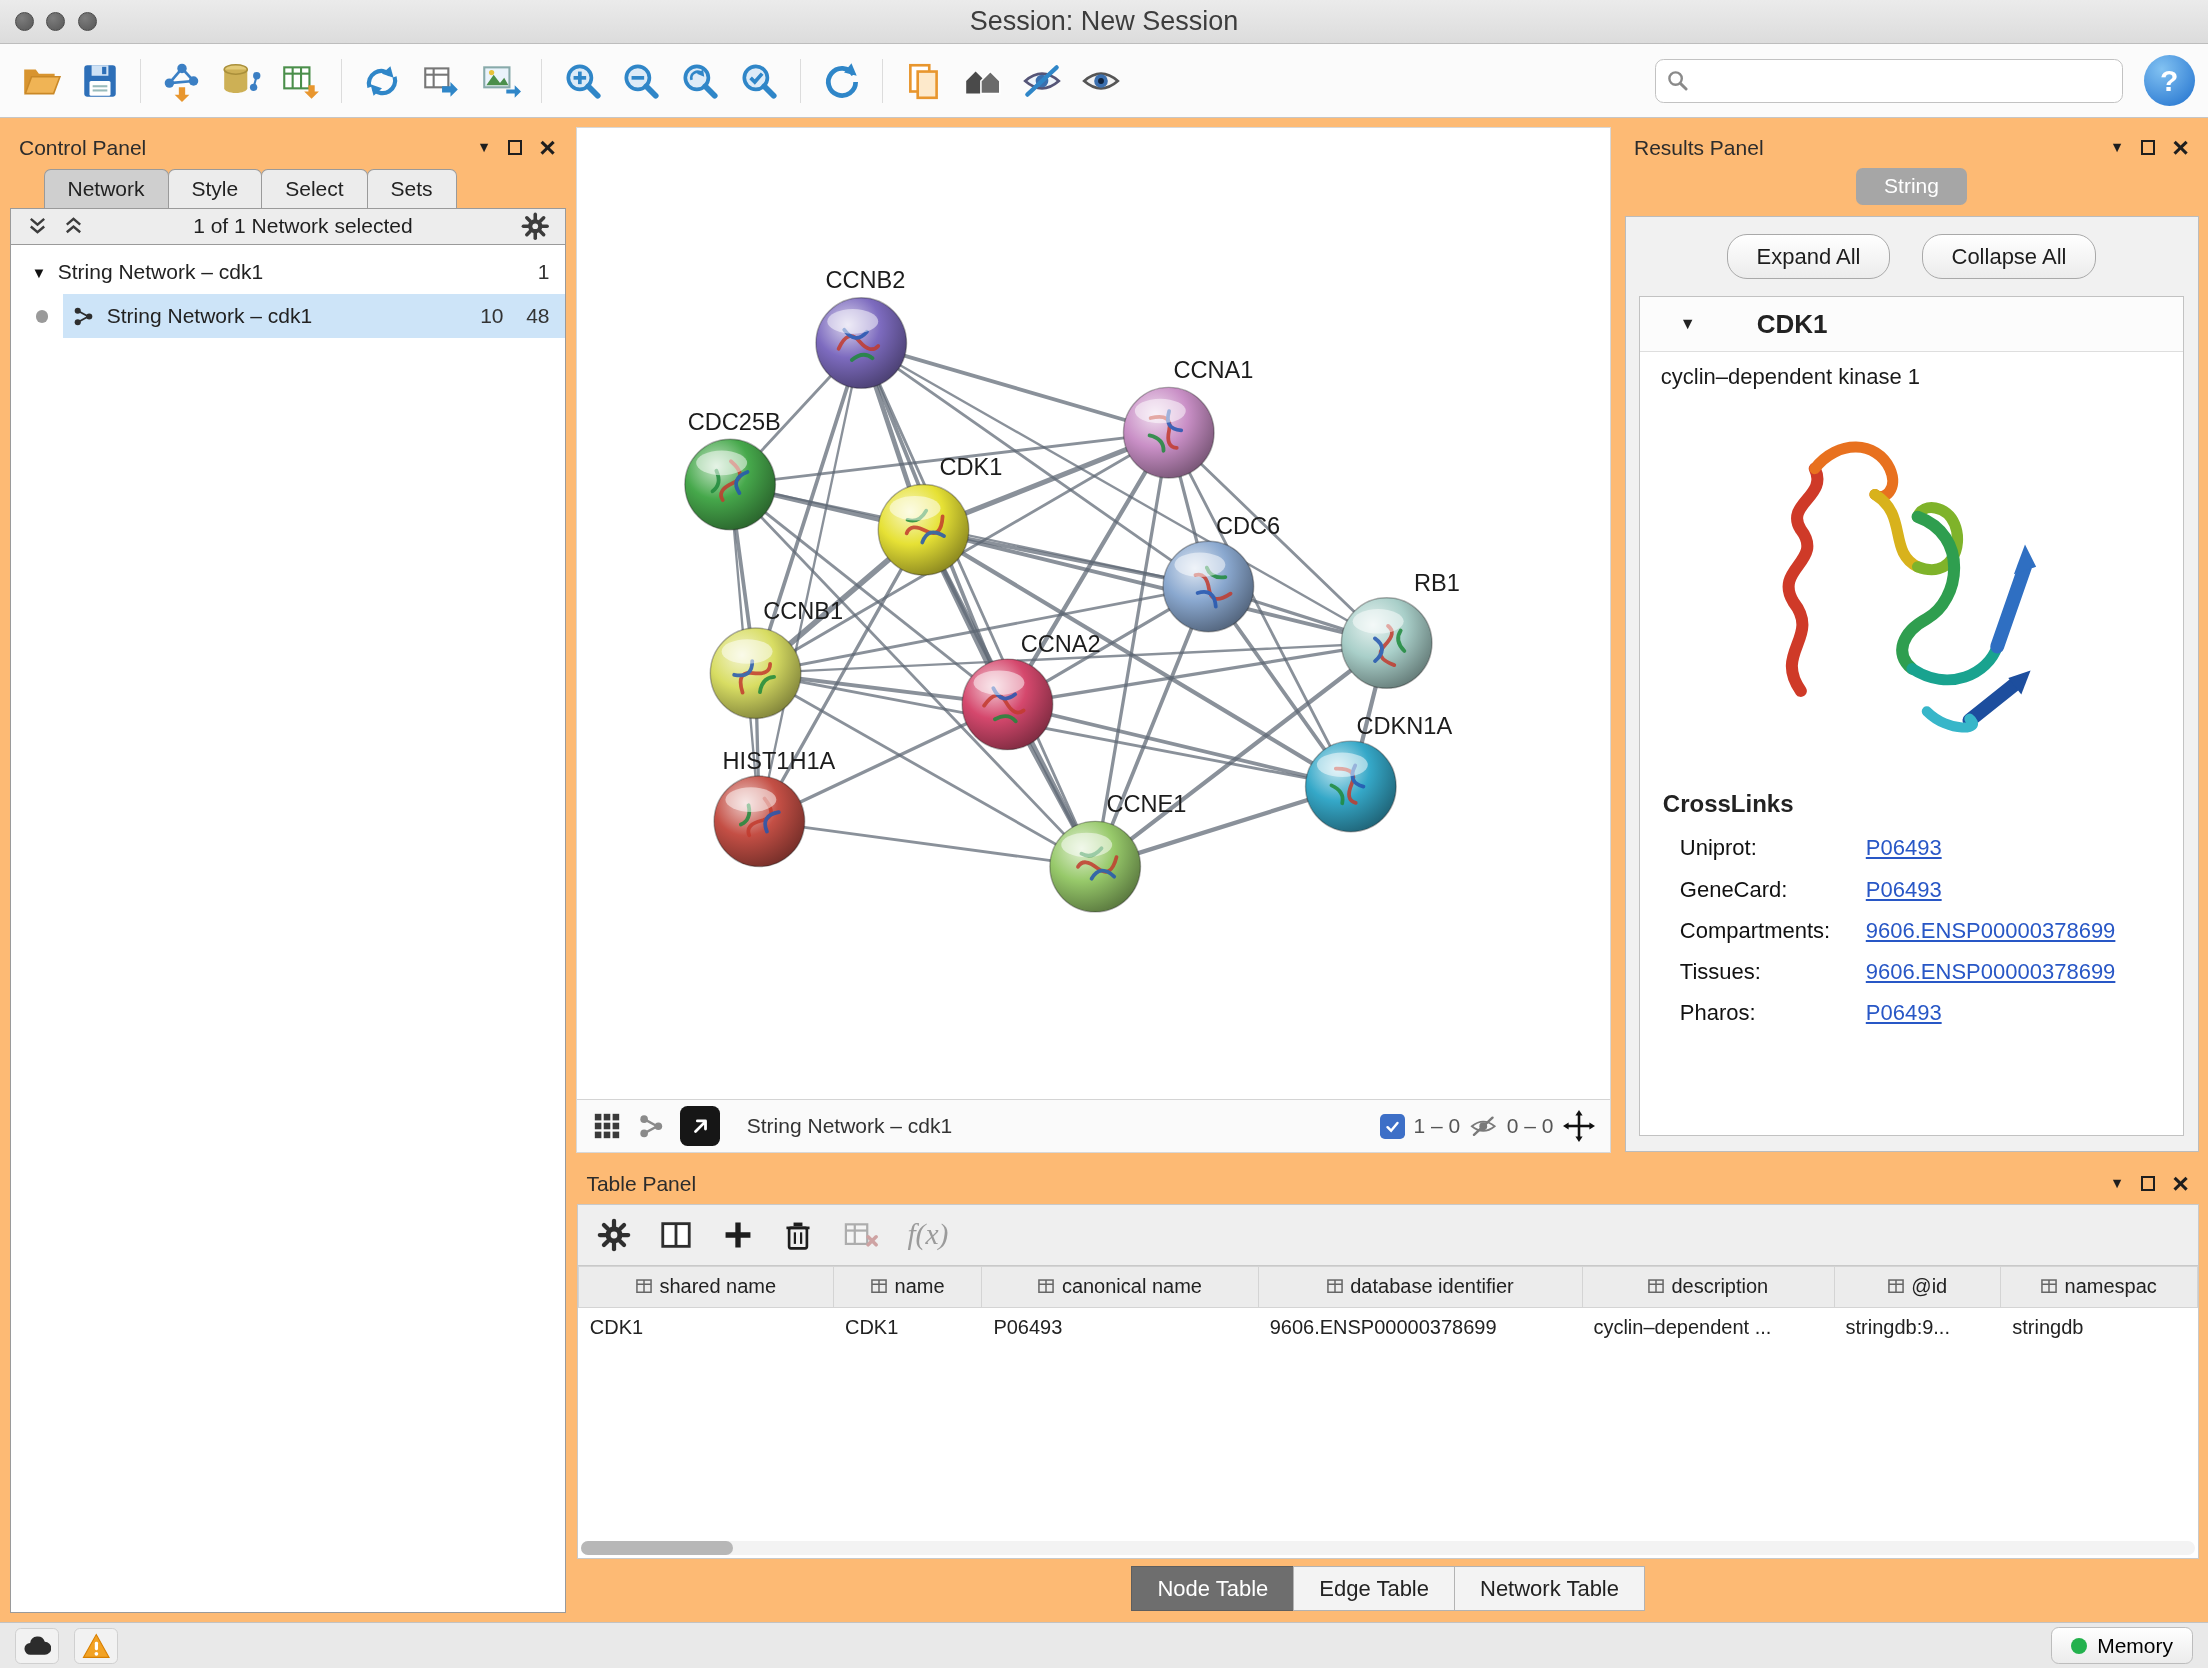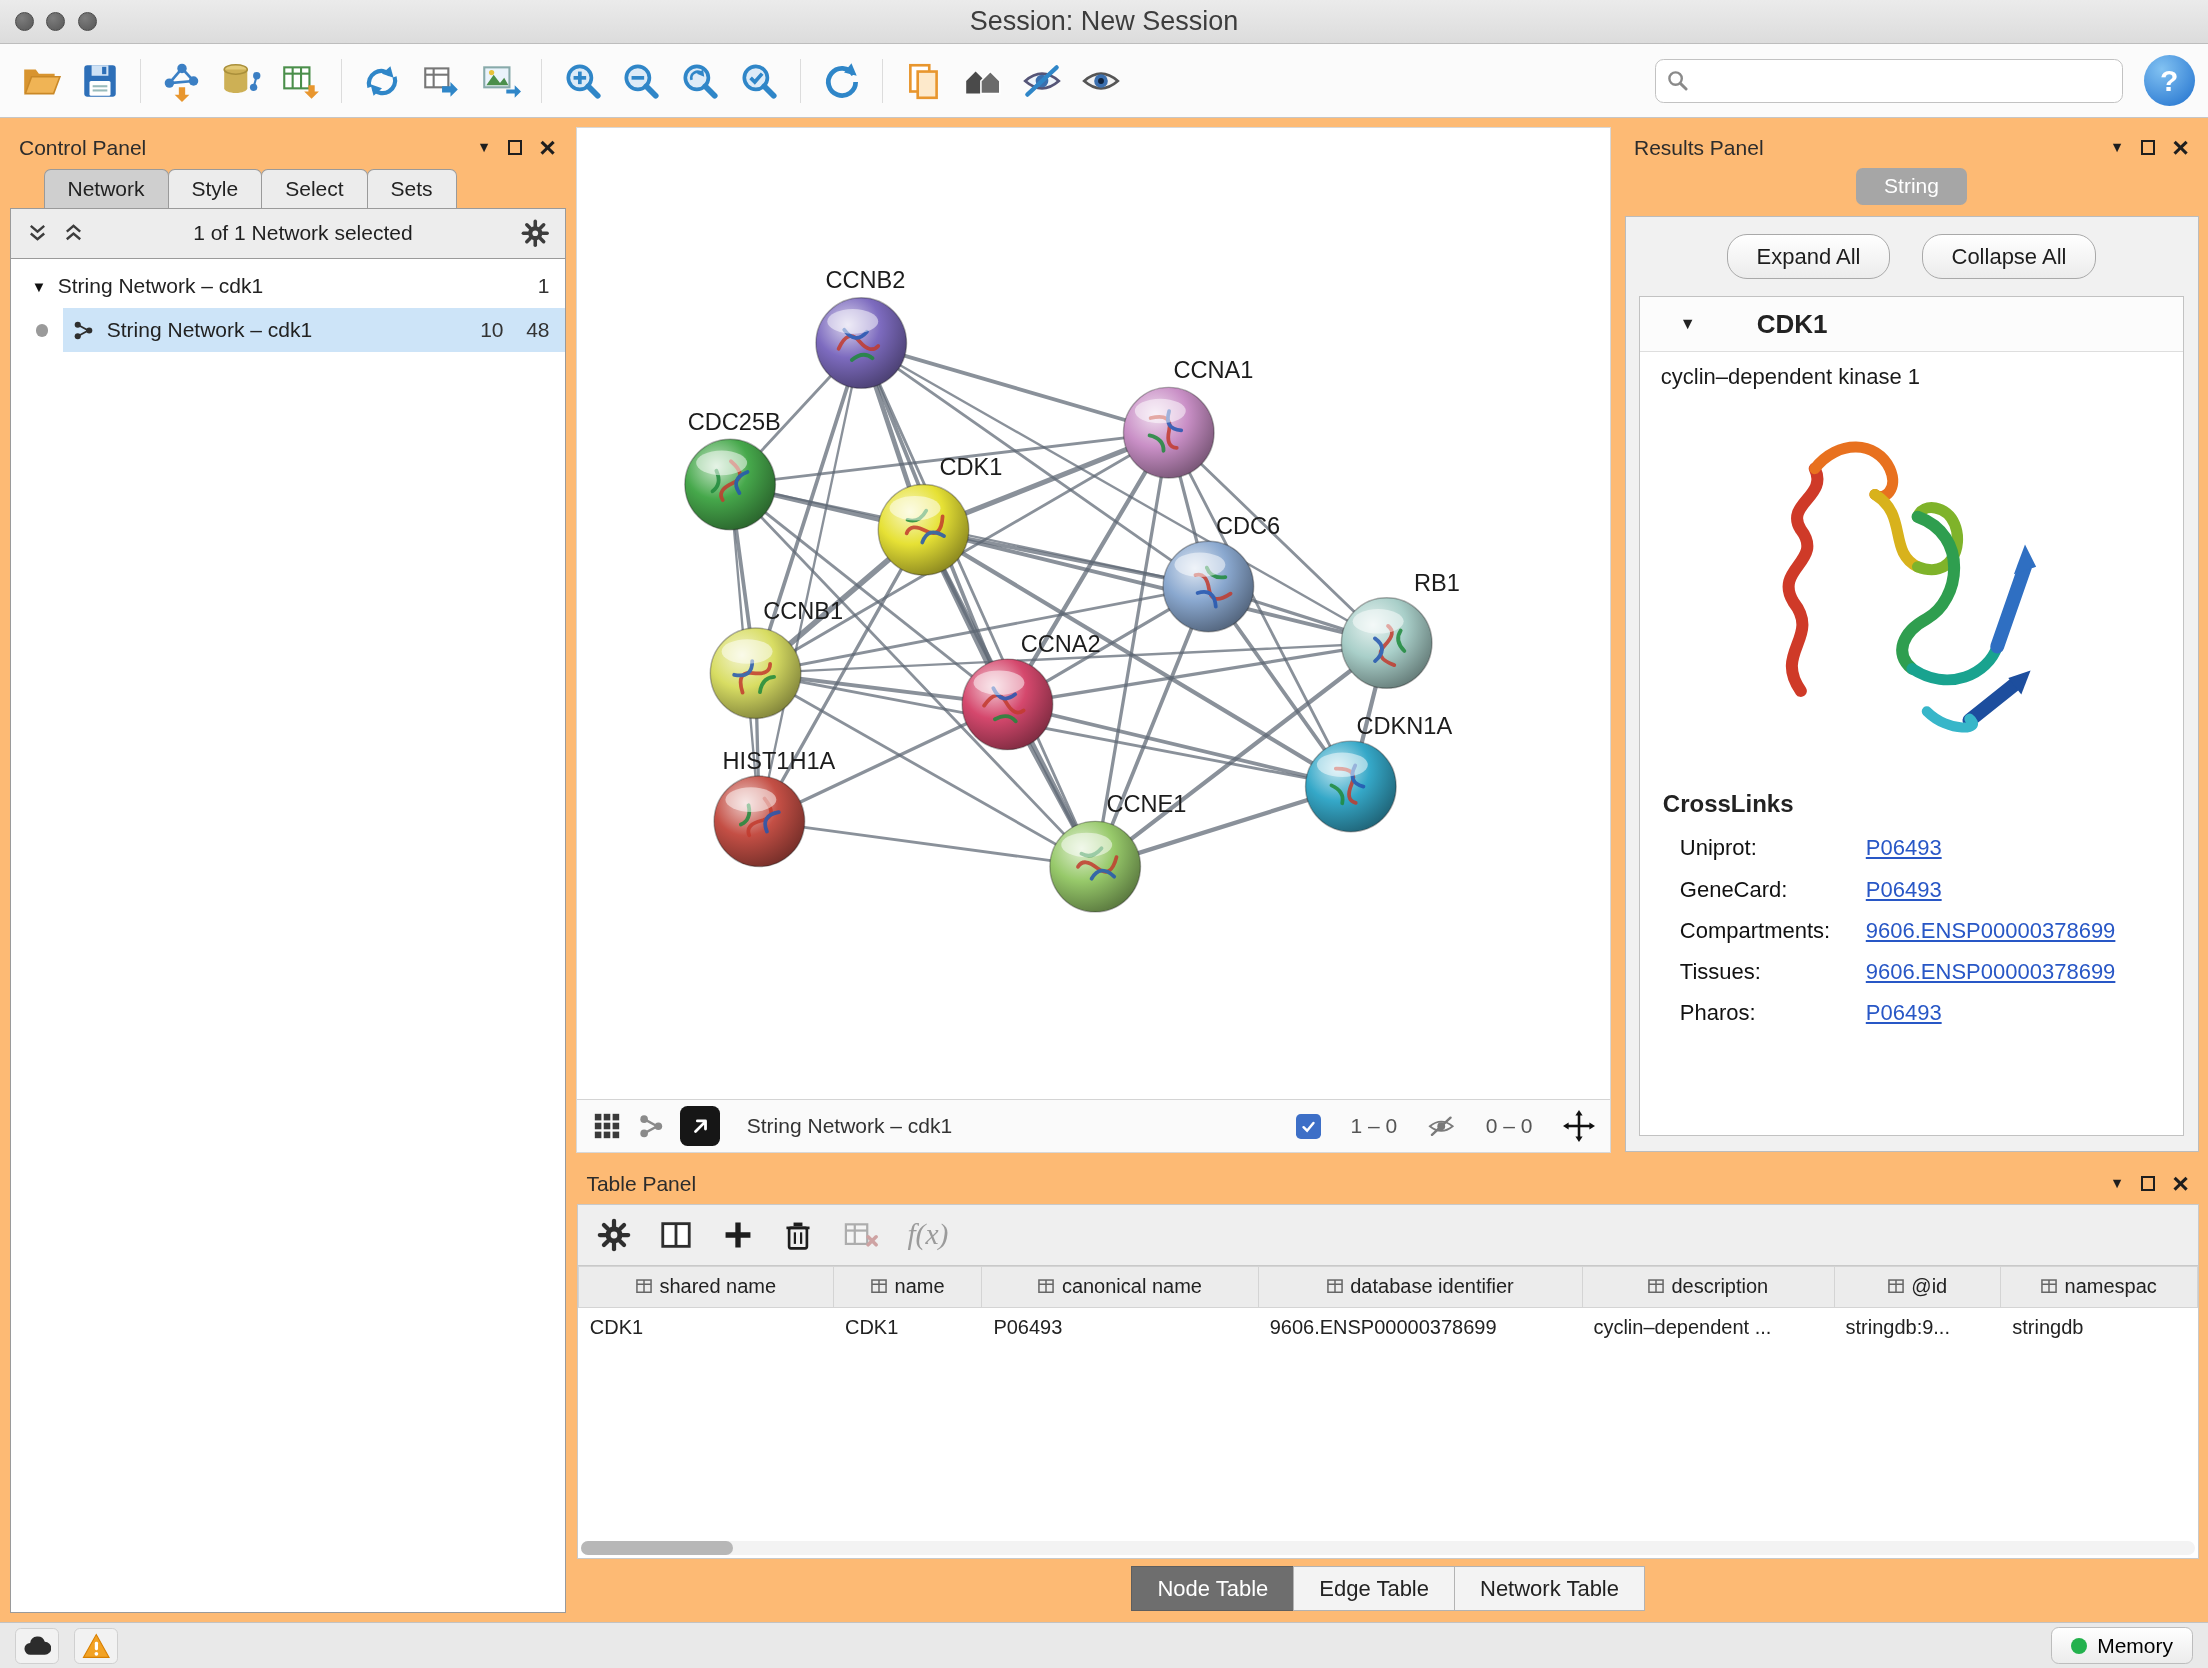--- a/index.html
+++ b/index.html
@@ -29,40 +29,40 @@
   .ph-icons{margin-left:auto;display:flex;align-items:center;gap:17px;color:#1e1e1e}
   .ph-tri{font-size:14.3px;line-height:1;cursor:pointer}
   .ph-sq{width:14.3px;height:14.3px;border:2.4px solid #1e1e1e;display:inline-block;cursor:pointer}
   .ph-x{font-weight:bold;font-size:28.5px;line-height:.8;cursor:pointer}
 
   
   .control-panel{width:556px;flex:0 0 auto;display:flex;flex-direction:column;min-height:0}
   .cp-tabs{display:flex;margin:1.9px 0 0 34px}
   .cp-tab{padding:6.7px 23px;border:1px solid #9a9a9a;border-bottom:none;border-radius:6.7px 6.7px 0 0;background:#ececec;font-size:21px;margin-right:-1px;cursor:pointer}
   .cp-tab.active{background:#cfcfcf}
-  .cp-toolbar{height:50px;display:flex;align-items:center;gap:13.3px;padding:0 15px;border:1px solid #9a9a9a;border-bottom:none;background:#ededed}
+  .cp-toolbar{height:36px;display:flex;align-items:center;gap:13.3px;padding:0 15px;border:1px solid #9a9a9a;border-bottom:none;background:#ededed}
   .cp-status{flex:1;text-align:center;font-size:21px;color:#1f1f1f}
   .tree{flex:1;background:#fff;border:1px solid #9a9a9a;min-height:0;padding-top:5.7px}
   .tree-row{height:44px;display:flex;align-items:center;gap:11.4px;padding:0 15px 0 21px;font-size:21px;cursor:pointer}
   .tri{font-size:15px;color:#111}
   .counts{margin-left:auto;display:flex}
   .cnt{width:46px;text-align:right;color:#333}
   .tree-row2{height:44px;display:flex;align-items:center;cursor:pointer}
   .dot{width:12.4px;height:12.4px;border-radius:50%;background:#9a9a9a;margin:0 15px 0 25px;flex:0 0 auto}
   .row2-body{flex:1;height:100%;display:flex;align-items:center;gap:11.4px;background:#cde4f8;padding:0 15px 0 9.5px;font-size:21px}
 
   
   .right-col{flex:1;min-width:0;display:flex;flex-direction:column;gap:11.4px}
   .top-row{flex:1;min-height:0;display:flex;gap:15px}
   .network-area{flex:1;min-width:0;display:flex;flex-direction:column;background:#fff;box-shadow:0 0 0 1px #d8d8d8}
   .net-canvas{flex:1;position:relative;background:#fff}
   .net-canvas svg{position:absolute;inset:0;width:100%;height:100%}
   .net-status{height:53px;flex:0 0 auto;border-top:1px solid #d4d4d4;background:#fafafa;display:flex;align-items:center;gap:15px;padding:0 15px}
   .net-name{font-size:21px;color:#333;margin-left:11.4px}
-  .net-right{margin-left:auto;display:flex;align-items:center;gap:30px;color:#555;font-size:21px}
+  .net-right{margin-left:auto;display:flex;align-items:center;gap:9px;color:#555;font-size:21px}
   .blackbtn{width:40px;height:40px;border-radius:7.6px;background:#161616;border:none;display:flex;align-items:center;justify-content:center;cursor:pointer}
   .checkbox{width:25px;height:25px;border-radius:4.8px;background:#3d6fc7;display:inline-flex;align-items:center;justify-content:center;cursor:pointer}
 
   
   .results-panel{width:574px;flex:0 0 auto;display:flex;flex-direction:column;min-height:0}
   .rp-tab{align-self:center;background:#a6a6a6;color:#fff;border:none;border-radius:6.7px;padding:6.7px 28.5px;font-size:21px;margin:0 0 11.4px;cursor:pointer}
   .rp-box{flex:1;min-height:0;border:1px solid #bcbcbc;background:#f1f1f1;padding:15px 13.3px;display:flex;flex-direction:column}
   .rp-buttons{display:flex;justify-content:center;gap:32px;margin:1.9px 0 17px}
   .rp-btn{background:linear-gradient(#fff,#ececec);border:1px solid #a9a9a9;border-radius:20px;padding:8.6px 28.5px;font-size:22px;color:#1d1d1d;cursor:pointer}
   .protein-card{flex:1;min-height:0;border:1px solid #c2c2c2;background:#fff;display:flex;flex-direction:column;overflow:hidden}

